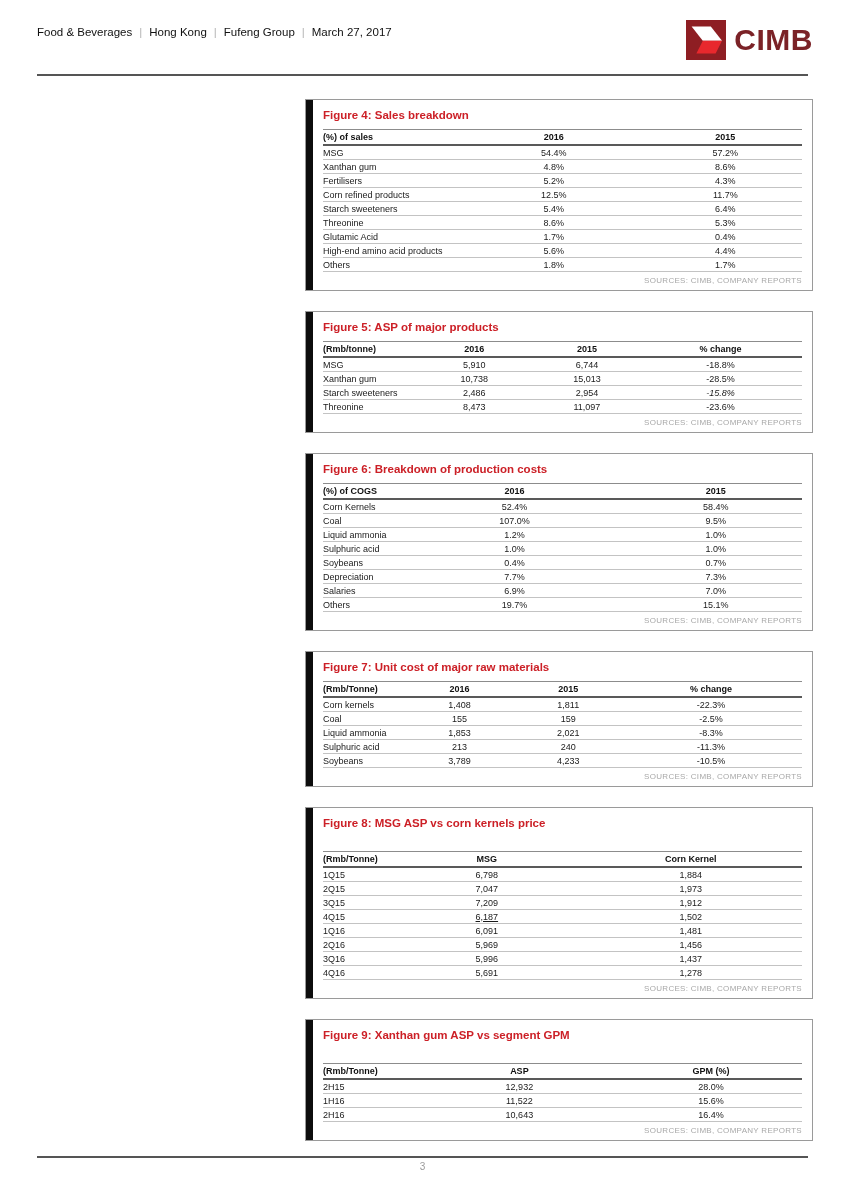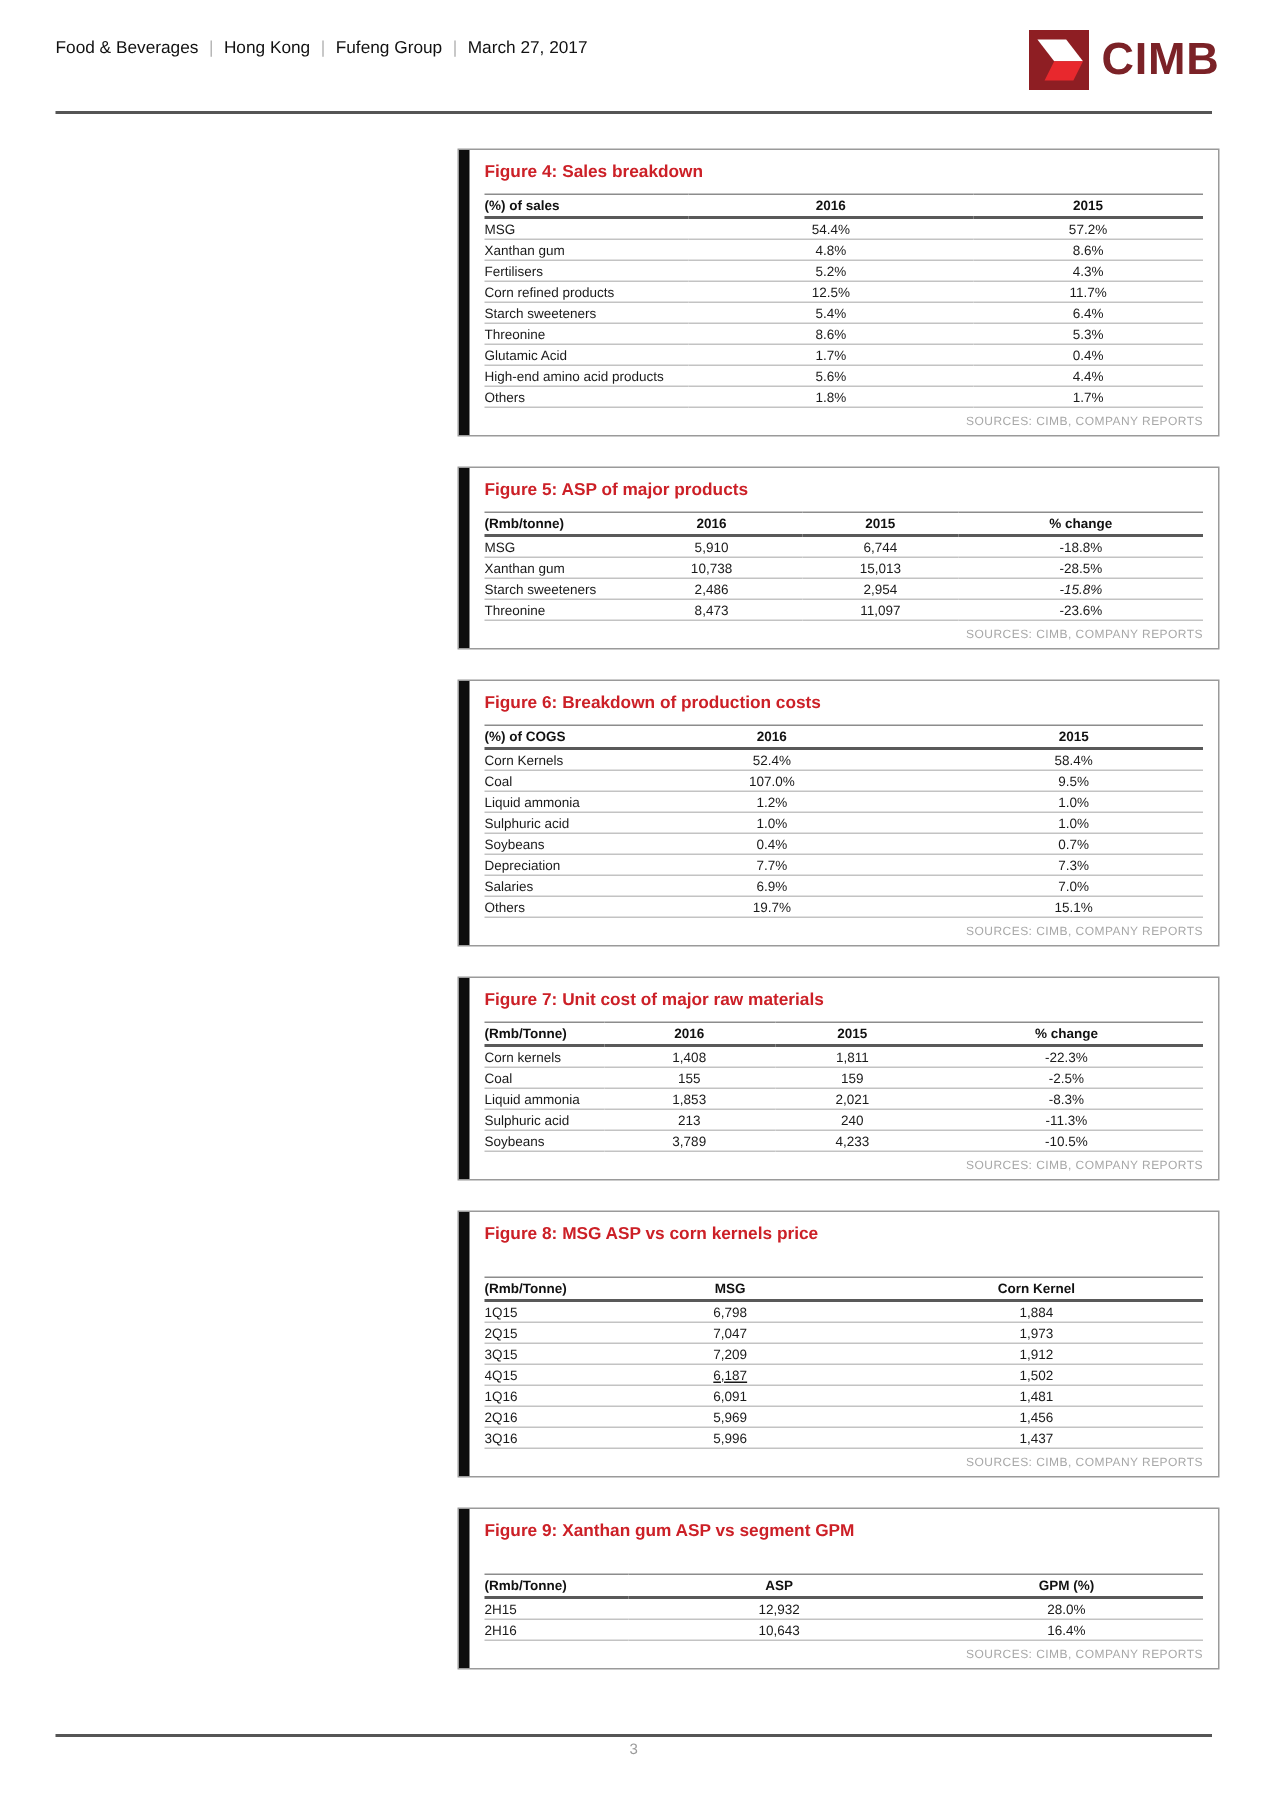--- a/index.html
+++ b/index.html
@@ -428,20 +428,25 @@
             <tr>
               <td style="text-align: left;">2Q16</td>
               <td style="text-align: center;">5,969</td>
               <td style="text-align: center;">1,456</td>
             </tr>
             <tr>
               <td style="text-align: left;">3Q16</td>
               <td style="text-align: center;">5,996</td>
               <td style="text-align: center;">1,437</td>
             </tr>
+            <tr>
+              <td style="text-align: left;">4Q16</td>
+              <td style="text-align: center;">5,691</td>
+              <td style="text-align: center;">1,278</td>
+            </tr>
           </tbody>
         </table>
       <div class="fig-source">SOURCES: CIMB, COMPANY REPORTS</div>
     </section>
 
     <section class="fig-box spaced">
       <div class="fig-bar"></div>
       <h2 class="fig-title">Figure 9: Xanthan gum ASP vs segment GPM</h2>
       <table class="fig-table">
           <colgroup>
@@ -456,20 +461,25 @@
               <th style="text-align: center;">GPM (%)</th>
             </tr>
           </thead>
           <tbody>
             <tr>
               <td style="text-align: left;">2H15</td>
               <td style="text-align: center;">12,932</td>
               <td style="text-align: center;">28.0%</td>
             </tr>
             <tr>
+              <td style="text-align: left;">1H16</td>
+              <td style="text-align: center;">11,522</td>
+              <td style="text-align: center;">15.6%</td>
+            </tr>
+            <tr>
               <td style="text-align: left;">2H16</td>
               <td style="text-align: center;">10,643</td>
               <td style="text-align: center;">16.4%</td>
             </tr>
           </tbody>
         </table>
       <div class="fig-source">SOURCES: CIMB, COMPANY REPORTS</div>
     </section>
 
   </main>

